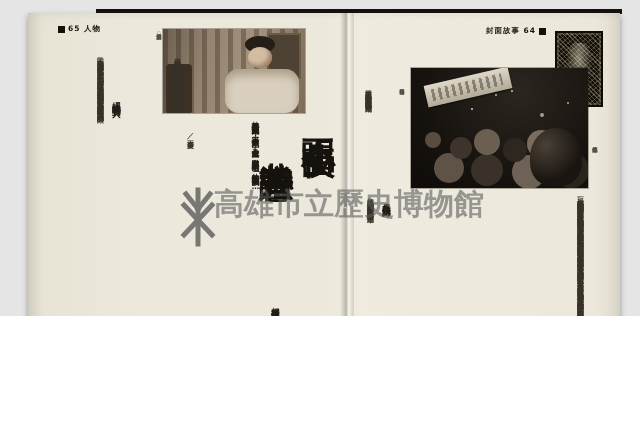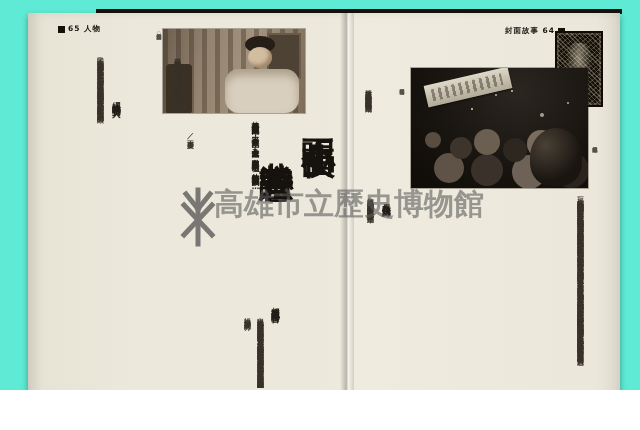--- a/index.html
+++ b/index.html
@@ -1,16 +1,16 @@
 <!DOCTYPE html>
 <html><head>
 <meta charset="utf-8">
 <style>
   html,body{margin:0;padding:0;}
-  .canvas{position:relative;width:640px;height:390px;background:#5eead4;overflow:hidden;
+  .canvas{position:relative;width:640px;height:316px;background:#e5e5e5;overflow:hidden;
     font-family:"DejaVu Sans",sans-serif;}
   .abs{position:absolute;}
   
   .spread{left:28px;top:13px;width:592px;height:397px;
     background:linear-gradient(90deg,#e6e2d4 0%,#ece9dc 18%,#ece9dc 50%,#efecdf 55%,#ebe8db 96%,#dedbce 100%);
     box-shadow:0 3px 6px rgba(0,0,0,.35), inset 0 -8px 14px rgba(0,0,0,.10), inset 8px 0 12px rgba(0,0,0,.06);}
   .top-edge{left:96px;top:9px;width:526px;height:5px;background:#15120d;}
   .fold{left:312px;top:0;width:14px;height:397px;
     background:linear-gradient(90deg,rgba(0,0,0,0) 0%,rgba(60,55,45,.30) 45%,rgba(255,255,255,.35) 60%,rgba(0,0,0,.12) 100%);}
   
@@ -101,21 +101,21 @@
 
   <div class="abs v headline" style="left:299px;top:112px;height:180px;width:40px;">不唱小夜曲</div>
   <div class="abs v headline" style="left:257px;top:135px;height:180px;width:40px;">共譜黃昏戀</div>
 
   <div class="abs v subhead" style="left:268px;top:300px;height:72px;width:15px;">相濡以沫共譜黃昏</div>
 
   <div class="abs v body-txt" style="left:42px;top:312px;width:224px;height:76px;">出獄之後的林書揚生活簡樸依舊保持著獄中養成的規律作息清晨五時即起讀書寫作數十年如一日朋友形容他是一座安靜的火山外表溫和內裡卻有火熱的理想至於感情世界他始終守口如瓶直到最近朋友們才發現這位年過六旬的老先生戀愛了對象是一位同樣歷盡滄桑的女士兩人相識於受難人的聚會彼此相知相惜決定攜手共度晚年朋友們都衷心為他們祝福說這是遲來卻最美的緣分</div>
 
   <div class="abs footer-txt" style="left:36px;top:391px;">■時報新聞周刊 '87 4月6日～4月12日</div>
 
-  <div class="abs hdr" style="left:505px;top:26px;">
+  <div class="abs hdr" style="left:486px;top:26px;">
     <span>封面故事 64</span>
     <span class="sq"></span>
   </div>
 
   <div class="abs seal" style="left:557px;top:33px;width:44px;height:72px;">
     <div class="abs tex1"></div>
     <div class="abs tex2"></div>
     <div class="abs fig"></div>
   </div>
 

